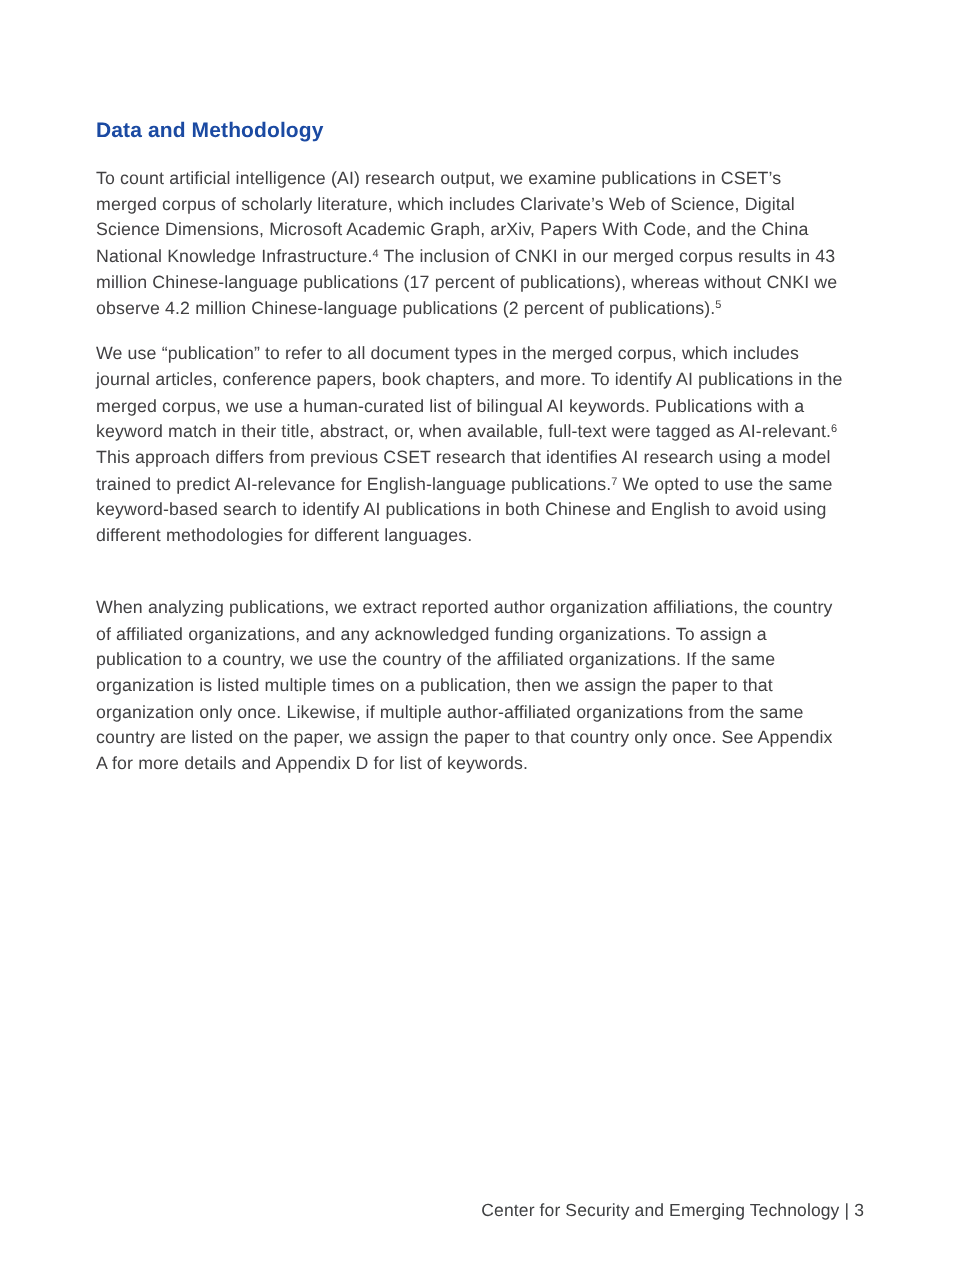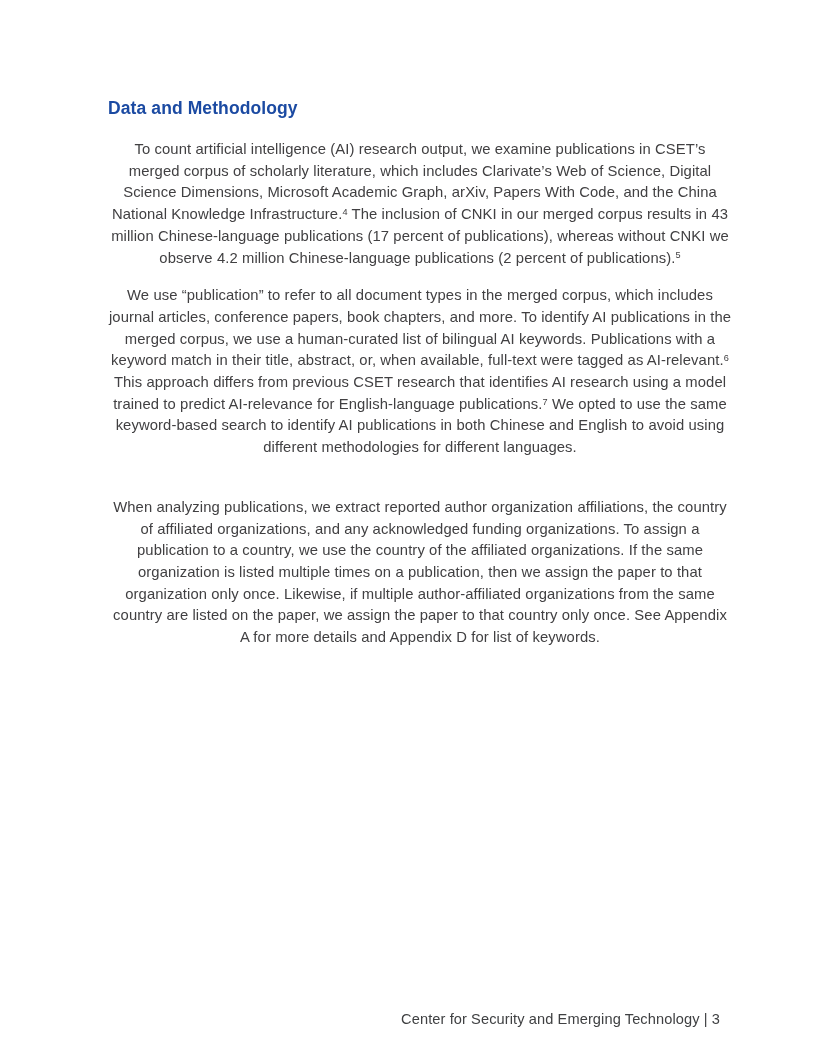--- a/index.html
+++ b/index.html
@@ -14,50 +14,50 @@
     width: 816px;
     height: 1056px;
     margin: 0 auto;
     background: #ffffff;
     font-family: "Liberation Sans", "DejaVu Sans", sans-serif;
     overflow: hidden;
   }
   .content {
     position: absolute;
     top: 98px;
-    left: 108px;
+    left: 80px;
     width: 624px;
   }
   .section-heading {
     color: var(--heading-blue);
     font-size: 17.5px;
     font-weight: 700;
     letter-spacing: 0.1px;
     margin-bottom: 20px;
   }
   .body-copy p {
     color: var(--body-text);
     font-size: 14.8px;
     line-height: 21.7px;
     letter-spacing: 0.1px;
     margin-bottom: 16px;
-    text-align: center;
+    text-align: left;
   }
   .body-copy p:last-child { margin-bottom: 0; margin-top: 38px; }
   .body-copy sup {
     font-size: 0.62em;
     line-height: 0;
     vertical-align: baseline;
     position: relative;
     top: -0.45em;
   }
   .page-footer {
     position: absolute;
     right: 96px;
-    bottom: 29px;
+    bottom: 39px;
     color: var(--footer-text);
     font-size: 14.6px;
     letter-spacing: 0.1px;
     text-align: center;
   }
 </style>
 </head>
 <body>
 
 <div class="page">

